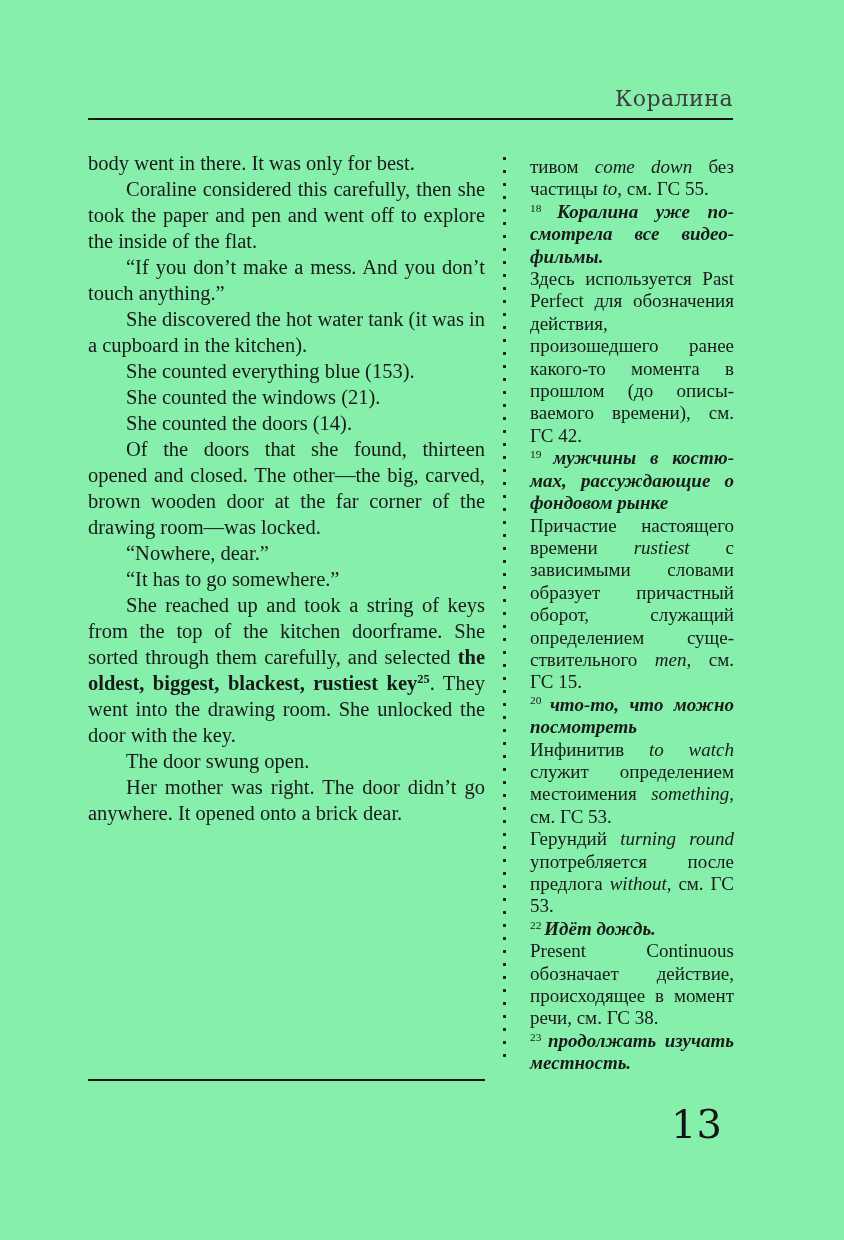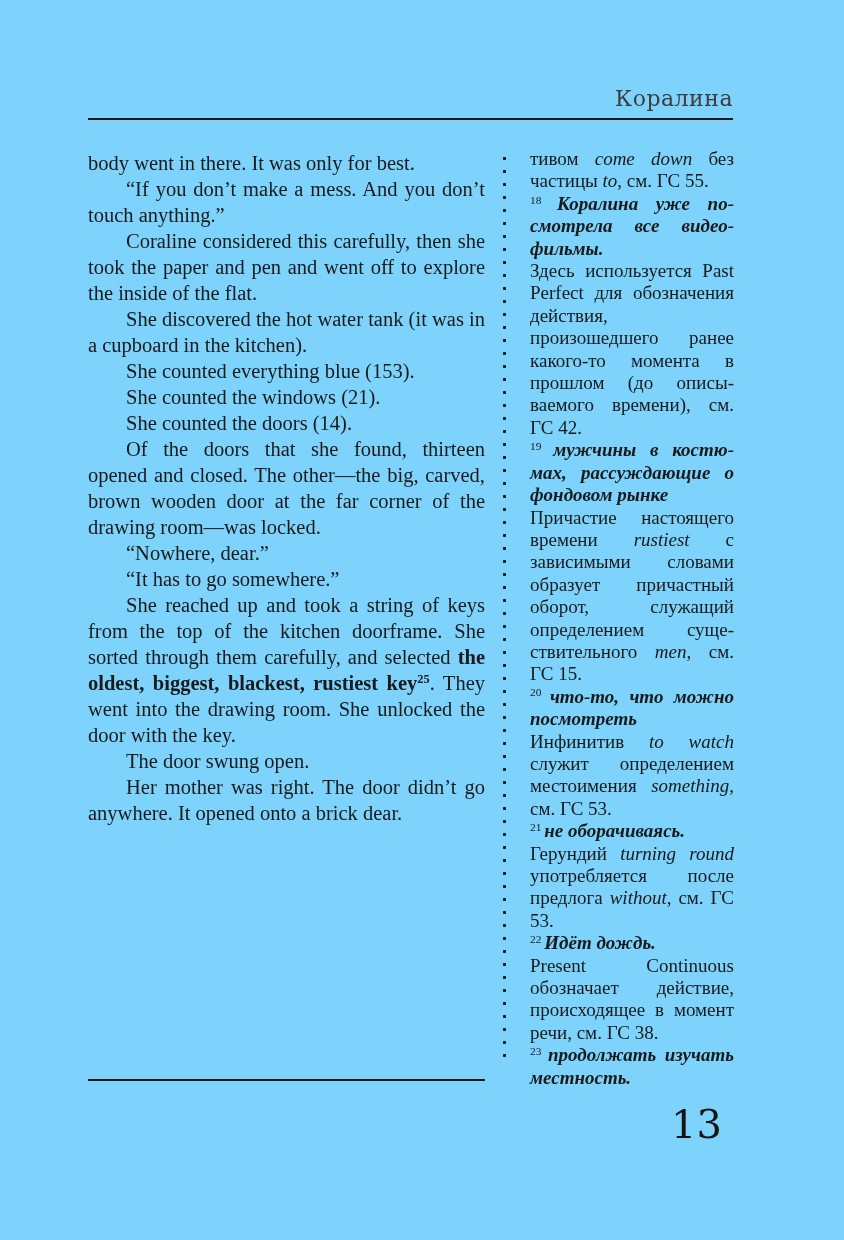--- a/index.html
+++ b/index.html
@@ -1,21 +1,21 @@
 <!DOCTYPE html>
 <html><head>
 <meta charset="utf-8">
 <style>
   * { margin: 0; padding: 0; box-sizing: border-box; }
   html, body { background: #ffffff; }
   .page {
     position: relative;
     width: 844px;
     height: 1240px;
-    background: #7dd3fc;
+    background: #86efac;
     color: #1a1a1a;
     overflow: hidden;
   }
   .running-head {
     position: absolute;
     top: 88px;
     left: 88px;
     width: 645px;
     text-align: right;
     font-family: "DejaVu Serif", serif;
@@ -52,21 +52,21 @@
     left: 502px;
     width: 5px;
     height: 908px;
     background-image: radial-gradient(circle, #1c1c1c 1.4px, rgba(0,0,0,0) 1.5px);
     background-size: 5px 13px;
     background-repeat: repeat-y;
     background-position: center top;
   }
   .notes-col {
     position: absolute;
-    top: 148px;
+    top: 156px;
     left: 530px;
     width: 204px;
     font-family: "Liberation Serif", serif;
     font-size: 19px;
     line-height: 22.4px;
     text-align: justify;
     hyphens: manual;
     -webkit-hyphens: manual;
   }
   .b { font-weight: bold; }
@@ -105,22 +105,22 @@
 <div class="page">
 
   <div class="running-head">
     <span>Коралина</span>
   </div>
 
   <div class="head-rule"></div>
 
   <div class="story-col">
       <p class=""><span>body went in there. It was only for best.</span></p>
+      <p class="indent"><span>Coraline considered this carefully, then she took the paper and pen and went off to explore the inside of the flat.</span></p>
       <p class="indent"><span>“If you don’t make a mess. And you don’t touch anything.”</span></p>
-      <p class="indent"><span>Coraline considered this carefully, then she took the paper and pen and went off to explore the inside of the flat.</span></p>
       <p class="indent"><span>She discovered the hot water tank (it was in a cupboard in the kitchen).</span></p>
       <p class="indent"><span>She counted everything blue (153).</span></p>
       <p class="indent"><span>She counted the windows (21).</span></p>
       <p class="indent"><span>She counted the doors (14).</span></p>
       <p class="indent"><span>Of the doors that she found, thir­teen opened and closed. The other—the big, carved, brown wooden door at the far corner of the drawing room—was locked.</span></p>
       <p class="indent"><span>“Nowhere, dear.”</span></p>
       <p class="indent"><span>“It has to go somewhere.”</span></p>
       <p class="indent"><span>She reached up and took a string of keys from the top of the kitchen doorframe. She sorted through them carefully, and selected </span><span class="b">the oldest, big­gest, blackest, rustiest key</span><sup class="b">25</sup><span>. They went into the drawing room. She unlocked the door with the key.</span></p>
       <p class="indent"><span>The door swung open.</span></p>
       <p class="indent"><span>Her mother was right. The door didn’t go anywhere. It opened onto a brick dear.</span></p>
@@ -129,21 +129,20 @@
   <div class="dotted-divider"></div>
 
   <div class="notes-col">
       <p class=""><span>тивом </span><span class="i">come down</span><span> без частицы </span><span class="i">to</span><span>, см. ГС 55.</span></p>
       <p class=""><sup>18 </sup><span class="b i">Коралина уже по­смотрела все видео­фильмы.</span></p>
       <p class=""><span>Здесь используется Past Perfect для обо­значения действия, произошедшего ранее какого-то момента в прошлом (до описы­ваемого времени), см. ГС 42.</span></p>
       <p class=""><sup>19 </sup><span class="b i">мужчины в костю­мах, рассуждающие о фондовом рынке</span></p>
       <p class=""><span>Причастие настояще­го времени </span><span class="i">rustiest</span><span> с зависимыми словами образует причастный оборот, служащий определением суще­ствительного </span><span class="i">men</span><span>, см. ГС 15.</span></p>
       <p class=""><sup>20 </sup><span class="b i">что-то, что можно посмотреть</span></p>
       <p class=""><span>Инфинитив </span><span class="i">to watch</span><span> служит определением местоимения </span><span class="i">some­thing</span><span>, см. ГС 53.</span></p>
-      <p class=""><sup>21 </sup><span class="b i">не оборачиваясь.</span></p>
       <p class=""><span>Герундий </span><span class="i">turning round</span><span> употребляется после предлога </span><span class="i">without</span><span>, см. ГС 53.</span></p>
       <p class=""><sup>22 </sup><span class="b i">Идёт дождь.</span></p>
       <p class=""><span>Present Continuous обозначает действие, происходящее в мо­мент речи, см. ГС 38.</span></p>
       <p class=""><sup>23 </sup><span class="b i">продолжать изучать местность.</span></p>
     </div>
 
   <div class="footnote-rule"></div>
 
   <div class="page-number">13</div>
 

